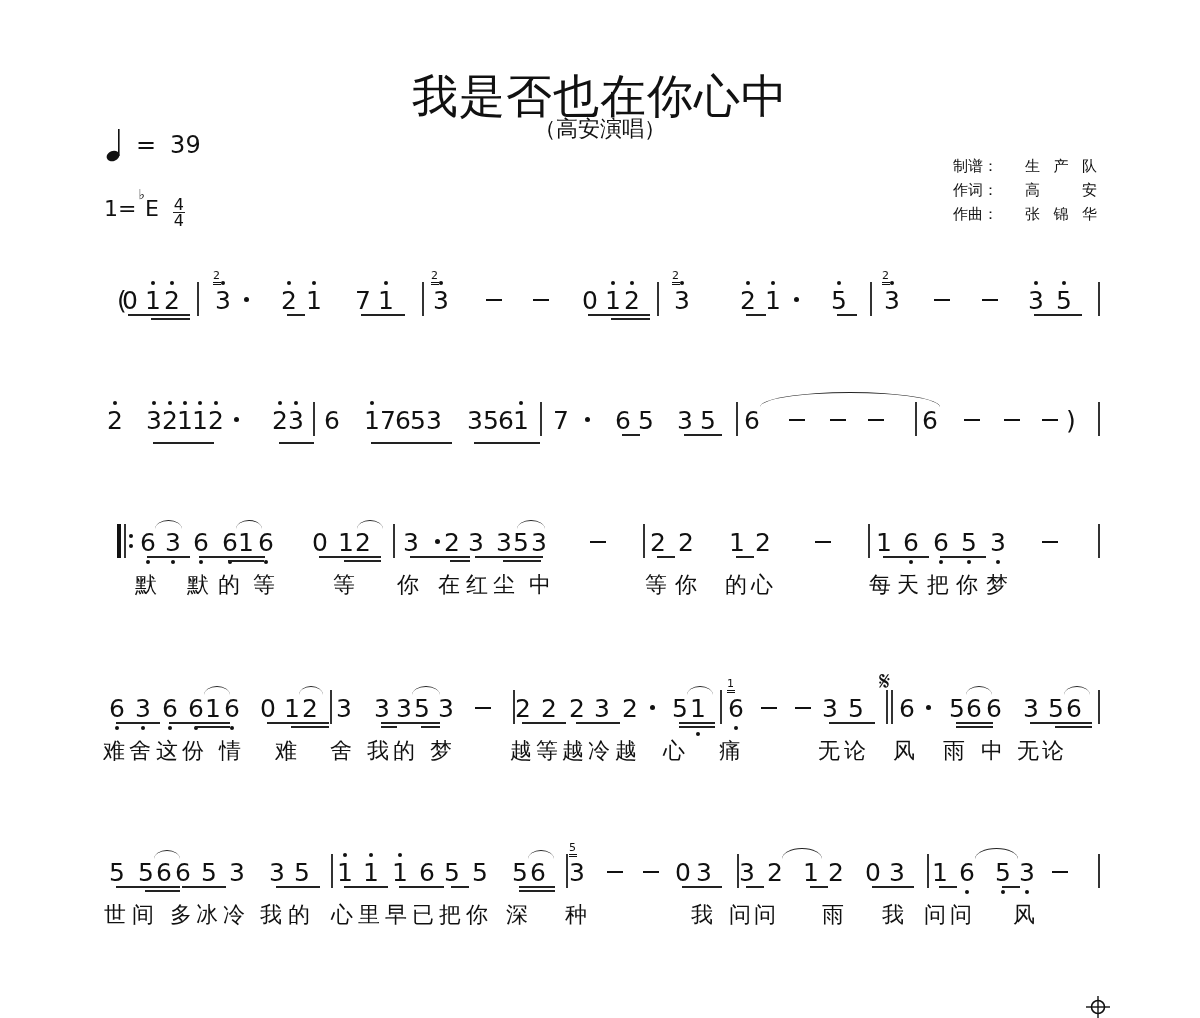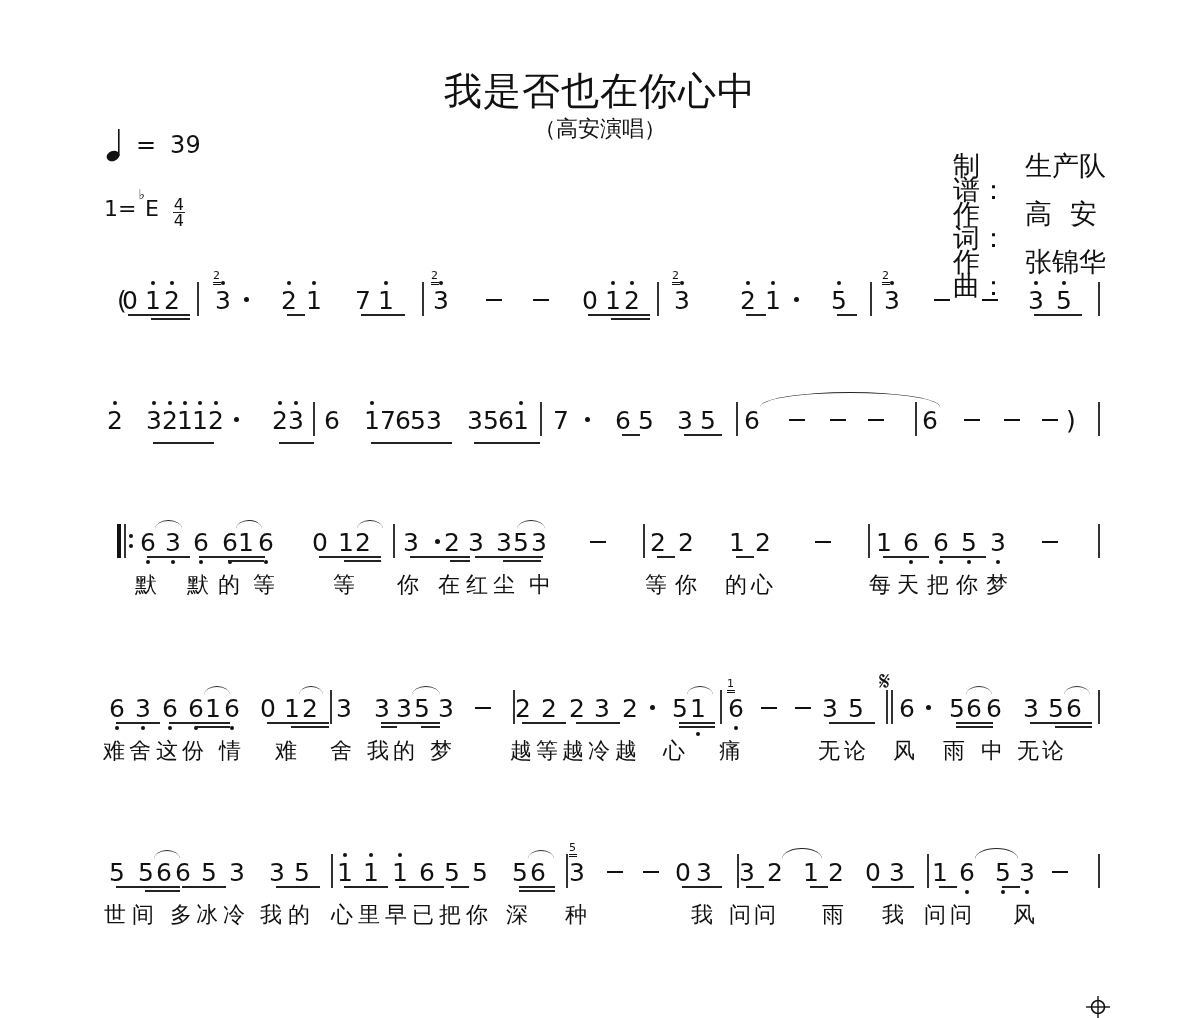--- a/index.html
+++ b/index.html
@@ -1,26 +1,26 @@
 <!DOCTYPE html>
 <html><head>
 <meta charset="utf-8">
 <style>
   html, body { margin: 0; padding: 0; background: #ffffff; }
   body { width: 1200px; height: 1018px; position: relative; overflow: hidden; color: #111; font-family: "DejaVu Sans", "Liberation Sans", sans-serif; }
   .abs { position: absolute; }
-  .title { left: 0; width: 1200px; top: 66px; text-align: center; font-size: 38px; letter-spacing: 1px; }
+  .title { left: 0; width: 1200px; top: 66px; text-align: center; font-size: 46px; letter-spacing: 1px; }
   .subtitle { left: 0; width: 1200px; top: 114px; text-align: center; font-size: 22px; }
   .tempo { left: 106px; top: 128px; font-size: 24px; display: flex; align-items: center; gap: 14px; }
   .tempo svg { display: block; }
   .key { left: 104px; top: 196px; font-size: 22px; display: flex; align-items: flex-start; }
   .key .flat { font-size: 14px; margin-top: -10px; margin-left: 2px; }
   .timesig { display: inline-flex; flex-direction: column; align-items: center; margin-left: 14px; font-size: 16px; line-height: 15px; margin-top: 1px; }
   .timesig .bar { width: 12px; height: 1px; background: #222; }
-  .credits { left: 953px; top: 154px; font-size: 27px; line-height: 24px; }
+  .credits { left: 953px; top: 154px; font-size: 15px; line-height: 24px; }
   .credits .row { display: flex; }
   .credits .k { width: 72px; }
   .credits .v { width: 72px; display: flex; justify-content: space-between; }
   .tok { position: absolute; font-size: 25px; line-height: 25px; width: 18px; text-align: center; }
   .tok .d-up { position: absolute; left: 7px; top: -7px; width: 4px; height: 4px; border-radius: 50%; background: #111; }
   .tok .d-dn { position: absolute; left: 7px; width: 4px; height: 4px; border-radius: 50%; background: #111; }
   .aug { position: absolute; width: 5px; height: 5px; border-radius: 50%; background: #111; }
   .dash { position: absolute; height: 2px; width: 16px; background: #111; }
   .bl { position: absolute; width: 1.5px; height: 34px; background: #333; }
   .ul { position: absolute; height: 1.5px; background: #222; }

